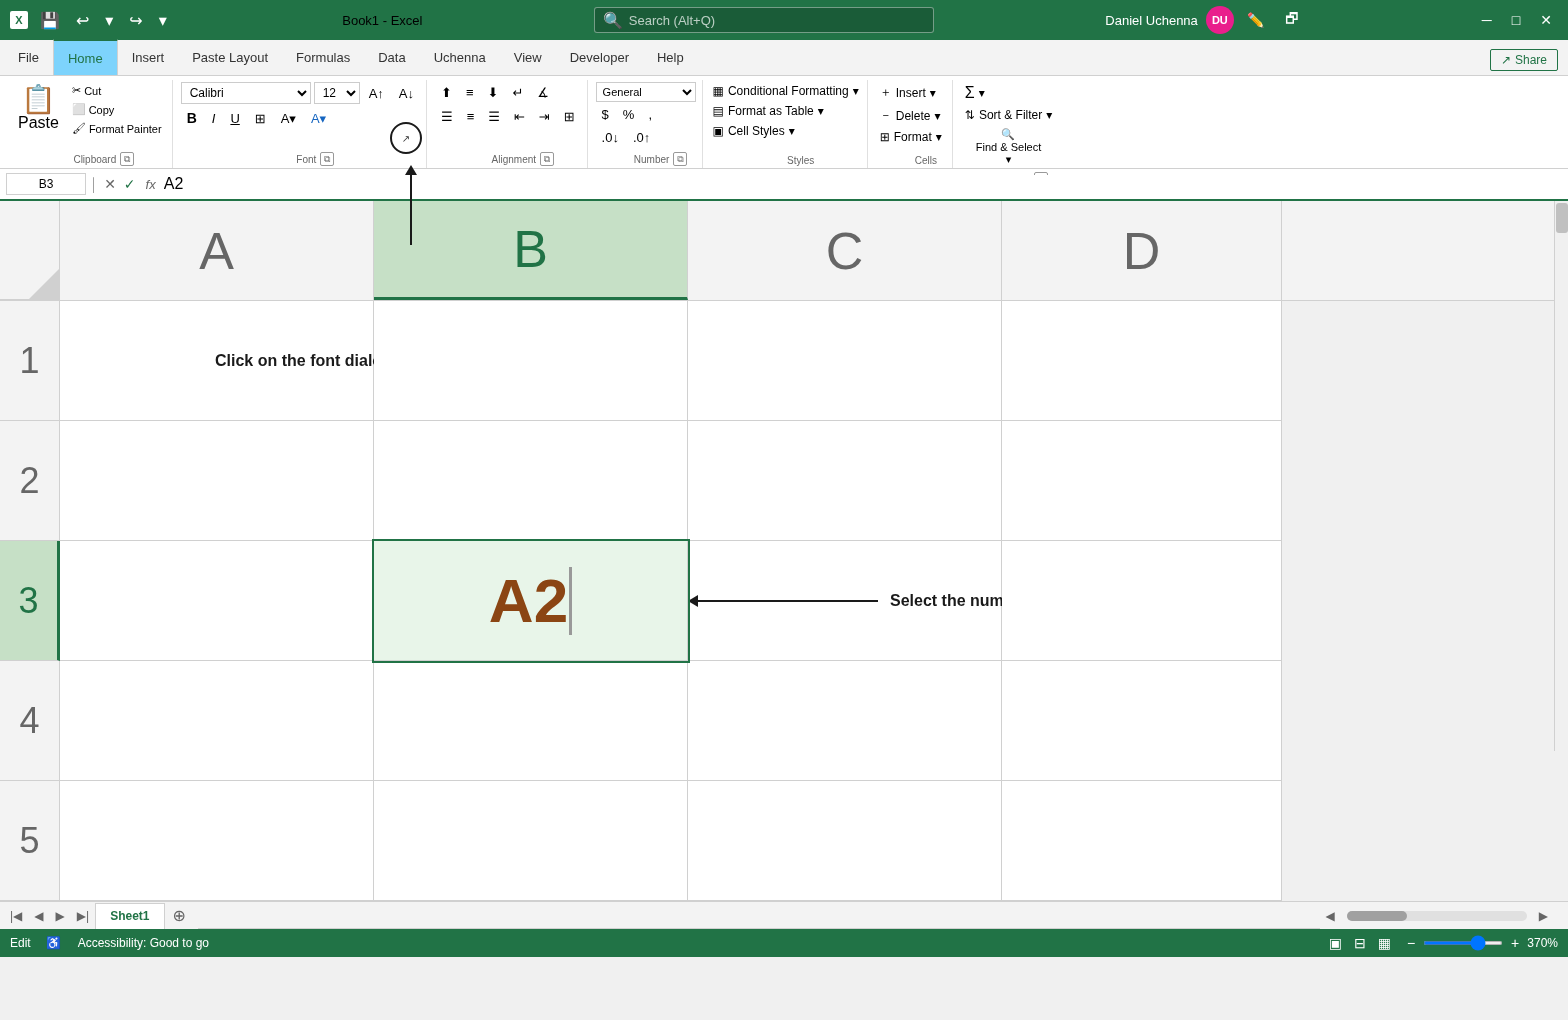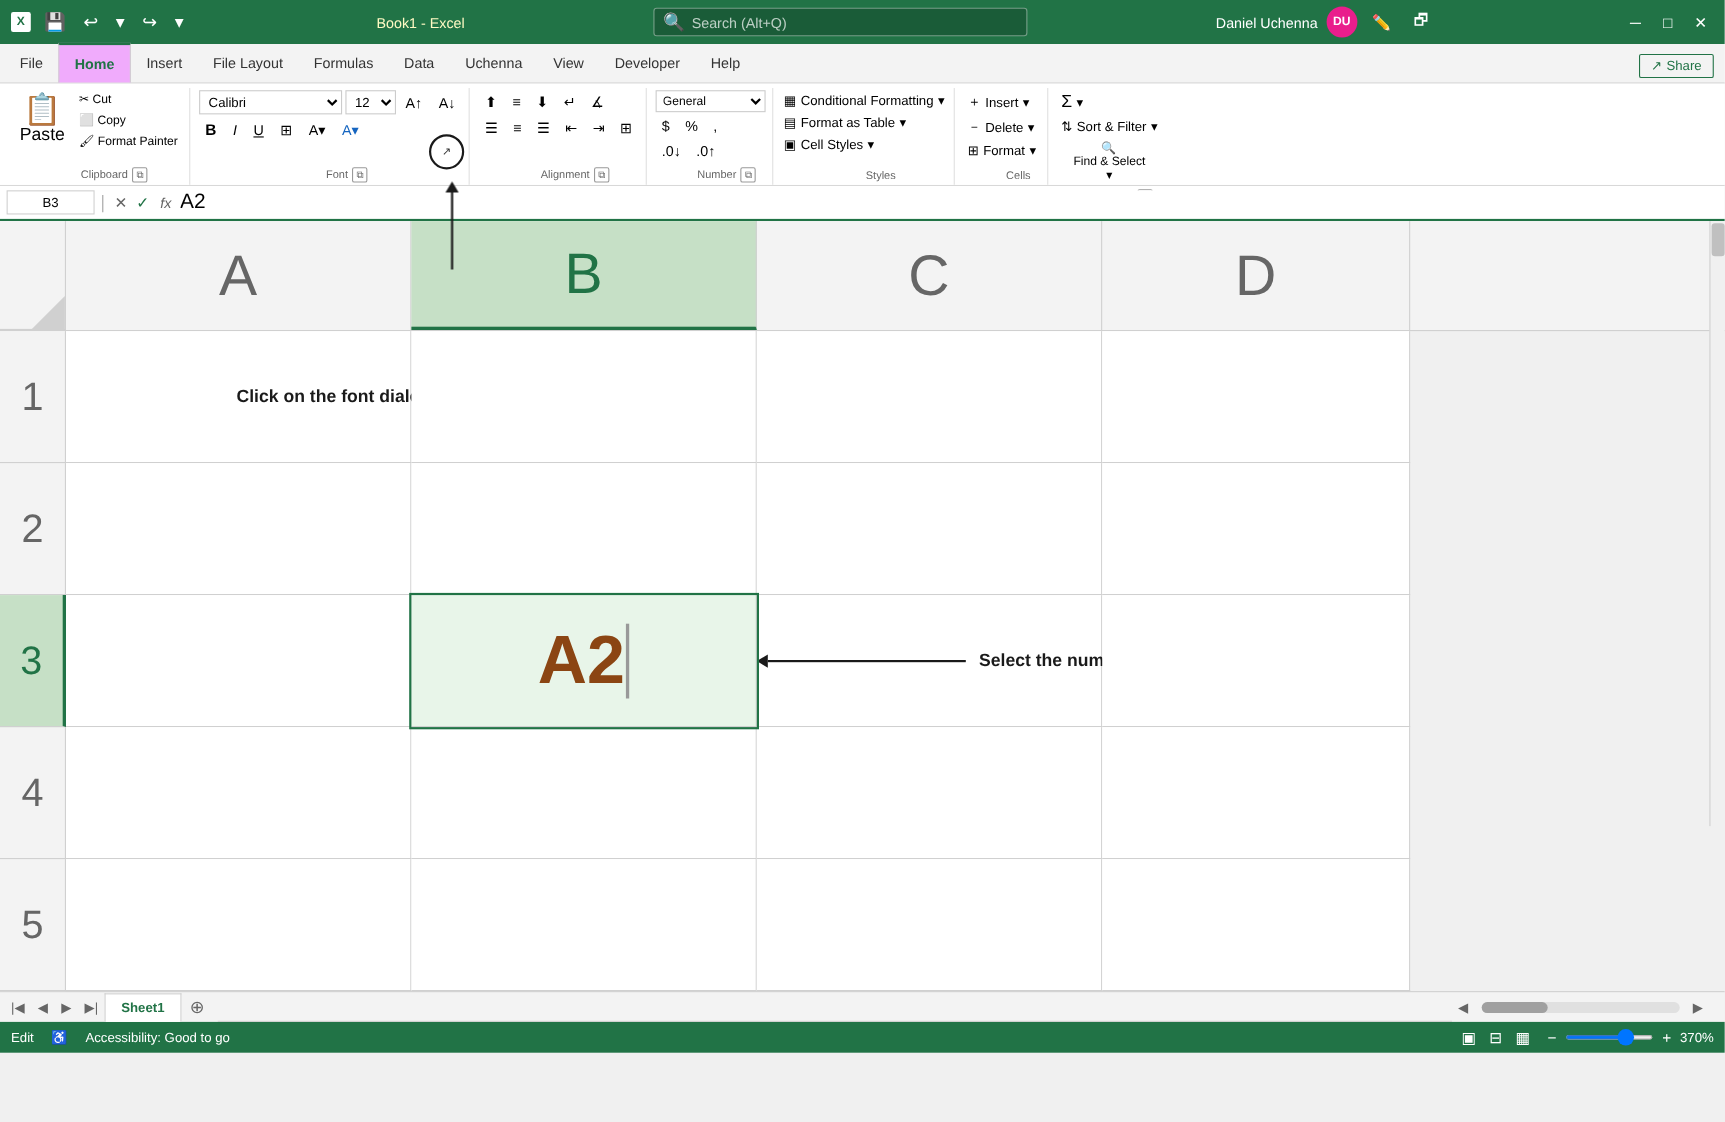--- a/index.html
+++ b/index.html
@@ -13,21 +13,21 @@
       align-items: center;
       justify-content: space-between;
       padding: 0 10px;
       color: white;
     }
     .title-bar-left { display: flex; align-items: center; gap: 8px; }
     .title-bar-center { display: flex; align-items: center; gap: 6px; font-size: 14px; }
     .title-icon { width: 18px; height: 18px; background: white; border-radius: 2px; display: flex; align-items: center; justify-content: center; }
     .title-icon span { color: #217346; font-weight: bold; font-size: 11px; }
     .undo-btn, .redo-btn { background: none; border: none; color: white; cursor: pointer; font-size: 16px; padding: 2px 4px; }
-    .title-text { font-size: 13px; color: #fef9c3; }
+    .title-text { font-size: 13px; color: #000000; }
     .search-box {
       background: #1a5c38;
       border: 1px solid rgba(255,255,255,0.4);
       border-radius: 3px;
       display: flex;
       align-items: center;
       padding: 3px 8px;
       gap: 6px;
       width: 340px;
       height: 26px;
@@ -45,26 +45,26 @@
     .ribbon-tab {
       padding: 6px 14px;
       font-size: 13px;
       cursor: pointer;
       border: none;
       background: none;
       height: 36px;
       color: #333;
     }
     .ribbon-tab.active {
-      background: #f0abfc;
+      background: #7dd3fc;
       color: #217346;
       border-top: 2px solid #217346;
       border-left: 1px solid #d0d0d0;
       border-right: 1px solid #d0d0d0;
-      font-weight: 700;
+      font-weight: 400;
     }
     .share-btn {
       margin-left: auto;
       margin-right: 10px;
       margin-bottom: 4px;
       background: none;
       border: 1px solid #217346;
       color: #217346;
       padding: 3px 10px;
       font-size: 12px;
@@ -177,21 +177,21 @@
       border: 1px solid #d0d0d0;
       padding: 3px 6px;
       font-size: 12px;
       width: 80px;
       text-align: center;
     }
     .formula-sep { color: #999; font-size: 13px; }
     .formula-cancel { cursor: pointer; color: #666; font-size: 14px; padding: 2px; }
     .formula-confirm { cursor: pointer; color: #217346; font-size: 14px; padding: 2px; }
     .formula-fx { color: #666; font-size: 13px; font-style: italic; padding: 0 4px; }
-    .formula-input { flex: 1; border: none; outline: none; font-size: 19px; }
+    .formula-input { flex: 1; border: none; outline: none; font-size: 16px; }
 
     
     .spreadsheet { display: flex; flex-direction: column; flex: 1; }
 
     
     .col-headers { display: flex; background: #f3f3f3; border-bottom: 1px solid #d0d0d0; height: 100px; }
     .corner-cell { width: 60px; min-width: 60px; background: #f3f3f3; border-right: 1px solid #d0d0d0; border-bottom: 1px solid #d0d0d0; position: relative; }
     .corner-cell::after { content: ''; position: absolute; bottom: 0; right: 0; width: 0; height: 0; border-style: solid; border-width: 0 0 30px 30px; border-color: transparent transparent #d0d0d0 transparent; }
     .col-header {
       display: flex;
@@ -348,21 +348,21 @@
     <button class="win-btn">□</button>
     <button class="win-btn">✕</button>
   </div>
 </div>
 
 <div class="ribbon">
   <div class="ribbon-tabs">
     <button class="ribbon-tab">File</button>
     <button class="ribbon-tab active">Home</button>
     <button class="ribbon-tab">Insert</button>
-    <button class="ribbon-tab">File Layout</button>
+    <button class="ribbon-tab">Paste Layout</button>
     <button class="ribbon-tab">Formulas</button>
     <button class="ribbon-tab">Data</button>
     <button class="ribbon-tab">Uchenna</button>
     <button class="ribbon-tab">View</button>
     <button class="ribbon-tab">Developer</button>
     <button class="ribbon-tab">Help</button>
     <button class="share-btn">
       <span>↗</span>
       <span>Share</span>
     </button>

